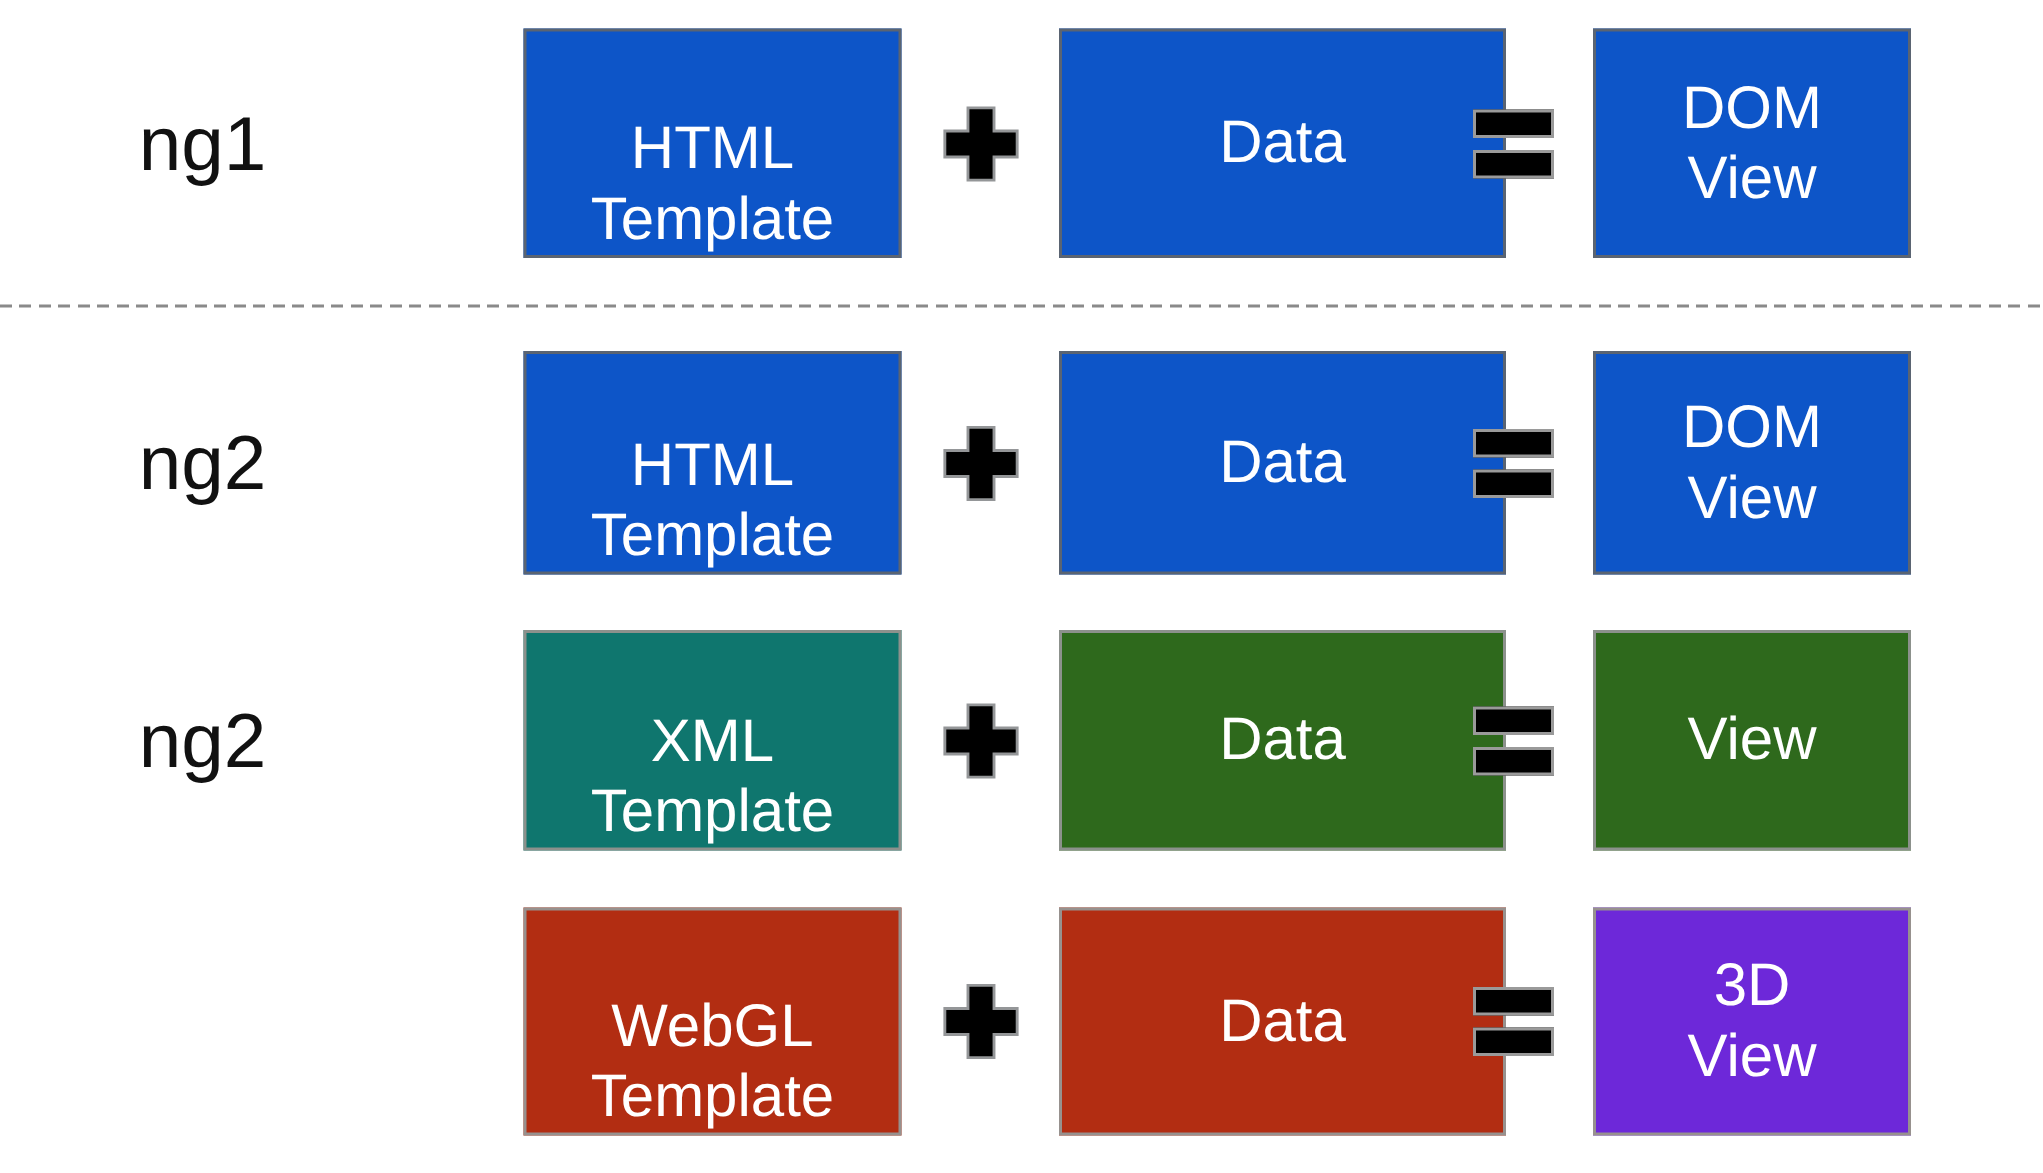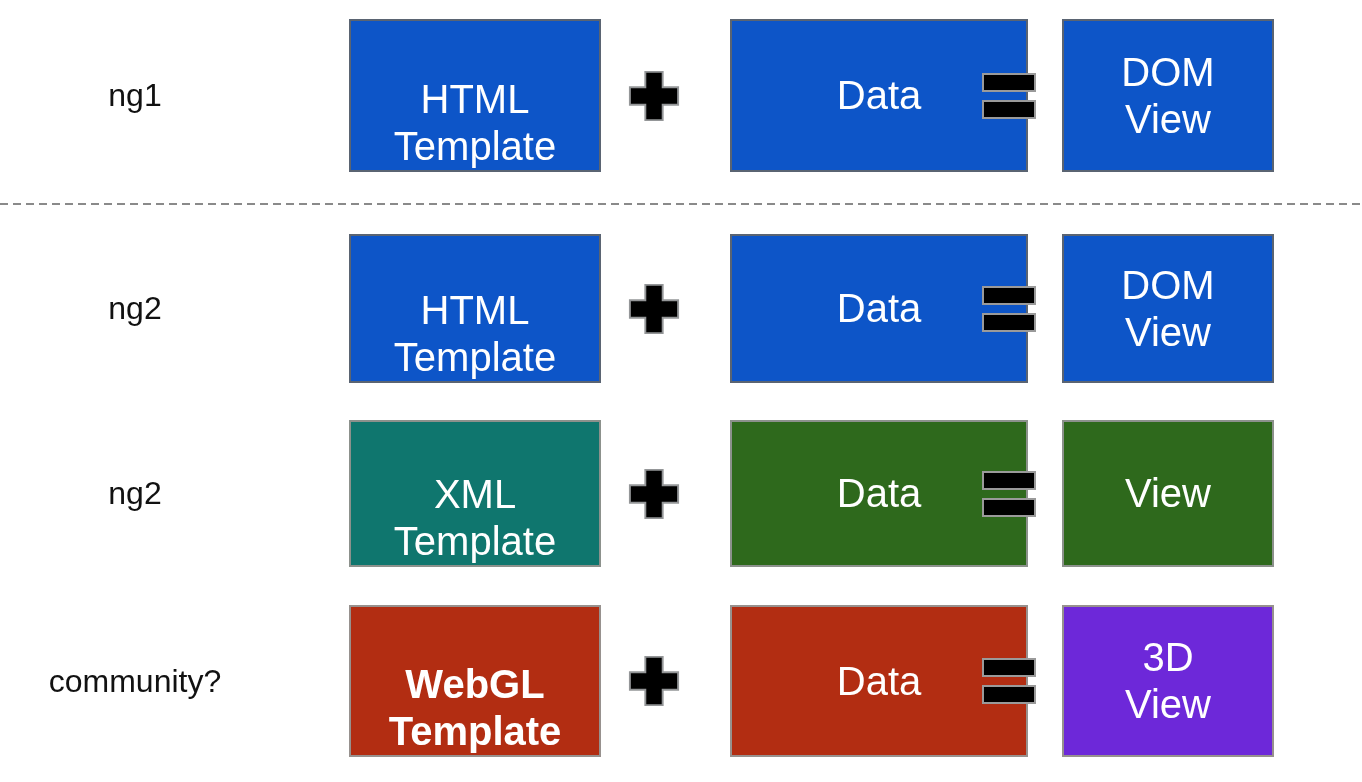--- a/index.html
+++ b/index.html
@@ -13,32 +13,32 @@
   }
   .row { position: absolute; left: 0; width: 100%; height: 150px; }
   .row-1 { top: 19px;  height: 153px; }
   .row-2 { top: 234px; height: 149px; }
   .row-3 { top: 420px; height: 147px; }
   .row-4 { top: 605px; height: 152px; }
 
   .label-cell {
     position: absolute; left: 0; top: 0; width: 270px; height: 100%;
     display: flex; align-items: center; justify-content: center;
-    font-size: 32px; color: #111111; white-space: nowrap;
+    font-size: 51px; color: #111111; white-space: nowrap;
   }
 
   .box {
     position: absolute; top: 0; height: 100%;
     box-sizing: border-box; border: 2px solid #7a8187;
     display: flex; flex-direction: column;
     align-items: center; justify-content: center;
     color: #ffffff; font-size: 40px; line-height: 1.17; text-align: center;
   }
   .box-template { left: 349px; width: 252px; justify-content: flex-end; }
-  .box-data     { left: 706px; width: 298px; margin-left: 24px; }
+  .box-data     { left: 706px; width: 298px; }
   .box-result   { left: 1062px; width: 212px; }
 
   .op {
     position: absolute; top: 50%; transform: translateY(-50%);
   }
   .op-plus { left: 627px; width: 54px; height: 54px; }
   .op-plus svg { display: block; }
   .op-equals { left: 982px; width: 54px; display: flex; flex-direction: column; gap: 8px; }
   .eq-bar {
     width: 54px; height: 19px; box-sizing: border-box;
@@ -122,22 +122,21 @@
     <div class="op op-equals">
       <div class="eq-bar"></div>
       <div class="eq-bar"></div>
     </div>
     <div class="box box-result" style="background-color: rgb(46, 105, 28); border-color: rgb(140, 145, 140);">
       <span>View</span>
     </div>
   </div>
 
   <div class="row row-4">
-    <div class="label-cell">community?</div>
-    <div class="box box-template" style="background-color: rgb(178, 45, 18); border-color: rgb(151, 145, 142); font-weight: bold;">
+    <div class="box box-template" style="background-color: rgb(178, 45, 18); border-color: rgb(151, 145, 142);">
       <span>WebGL</span>
       <span>Template</span>
     </div>
     <div class="op op-plus">
       <svg width="54" height="54" viewBox="0 0 56 56" aria-hidden="true">
         <path d="M19 3 h18 v16 h16 v18 h-16 v16 h-18 v-16 h-16 v-18 h16 z" fill="#000000" stroke="#949698" stroke-width="2"></path>
       </svg>
     </div>
     <div class="box box-data" style="background-color: rgb(178, 45, 18); border-color: rgb(151, 145, 142);">
       <span>Data</span>

